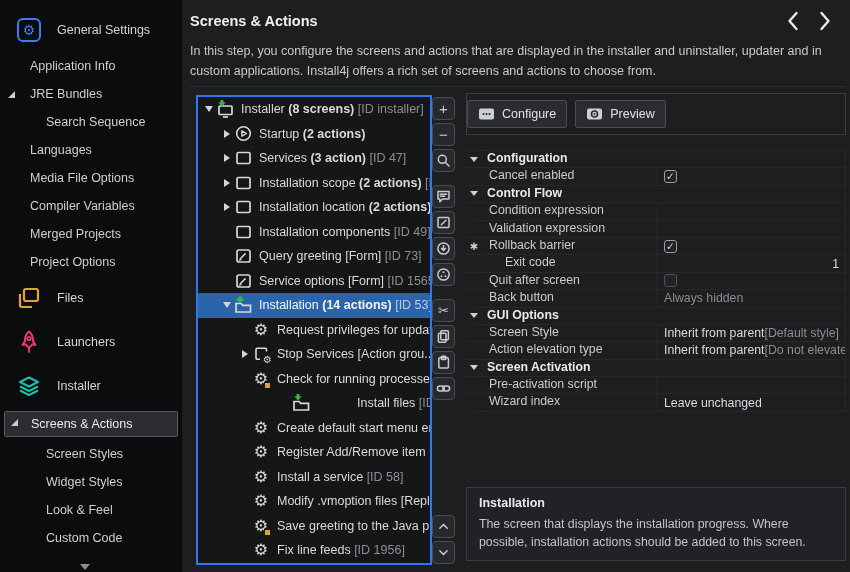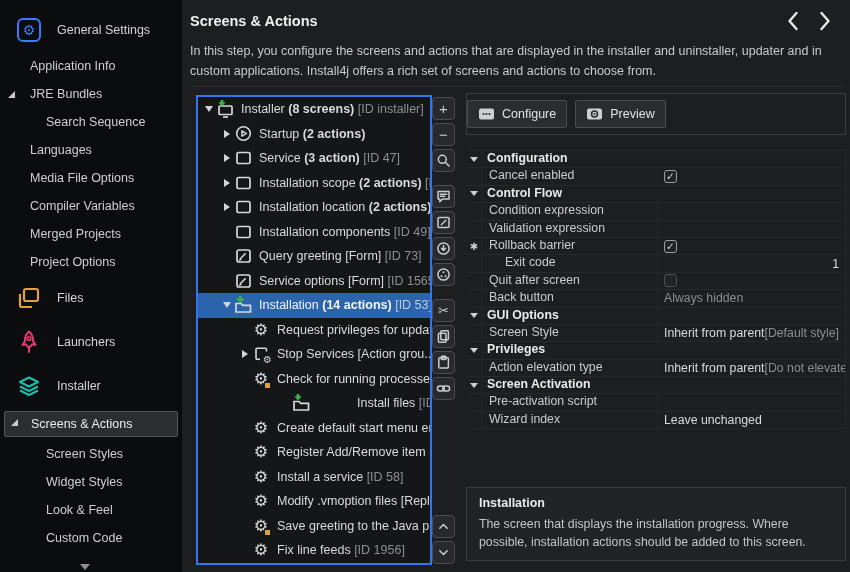--- a/index.html
+++ b/index.html
@@ -211,21 +211,21 @@
       </div>
       <div class="t-row" style="padding-left: 22px;">
         <span class="t-exp">
           <span class="exp-closed"></span>
         </span>
         <span class="t-ico">
           <svg width="17" height="16" viewBox="0 0 17 16">
             <rect x="2" y="2.5" width="13" height="11" rx="1.5" fill="none" stroke="#d6d8da" stroke-width="1.7"></rect>
           </svg>
         </span>
-        <span class="t-lbl"><span>Service </span><b>(3 action) </b><span class="t-gray">[ID 47]</span></span>
+        <span class="t-lbl"><span>Services </span><b>(3 action) </b><span class="t-gray">[ID 47]</span></span>
       </div>
       <div class="t-row" style="padding-left: 22px;">
         <span class="t-exp">
           <span class="exp-closed"></span>
         </span>
         <span class="t-ico">
           <svg width="17" height="16" viewBox="0 0 17 16">
             <rect x="2" y="2.5" width="13" height="11" rx="1.5" fill="none" stroke="#d6d8da" stroke-width="1.7"></rect>
           </svg>
         </span>
@@ -552,26 +552,20 @@
       </div>
       <div class="p-row">
         <span class="p-gutter"></span>
         <span class="p-lbl">Screen Style</span>
         <span class="p-val">
           <span>Inherit from parent </span>
           <span class="p-mut">[Default style]</span>
         </span>
       </div>
       <div class="p-row">
-        <span class="p-gutter">
-          <span class="p-sec-tri"></span>
-        </span>
-        <span class="p-sec-lbl">Privileges</span>
-      </div>
-      <div class="p-row">
         <span class="p-gutter"></span>
         <span class="p-lbl">Action elevation type</span>
         <span class="p-val">
           <span>Inherit from parent </span>
           <span class="p-mut">[Do not elevate]</span>
         </span>
       </div>
       <div class="p-row">
         <span class="p-gutter">
           <span class="p-sec-tri"></span>

